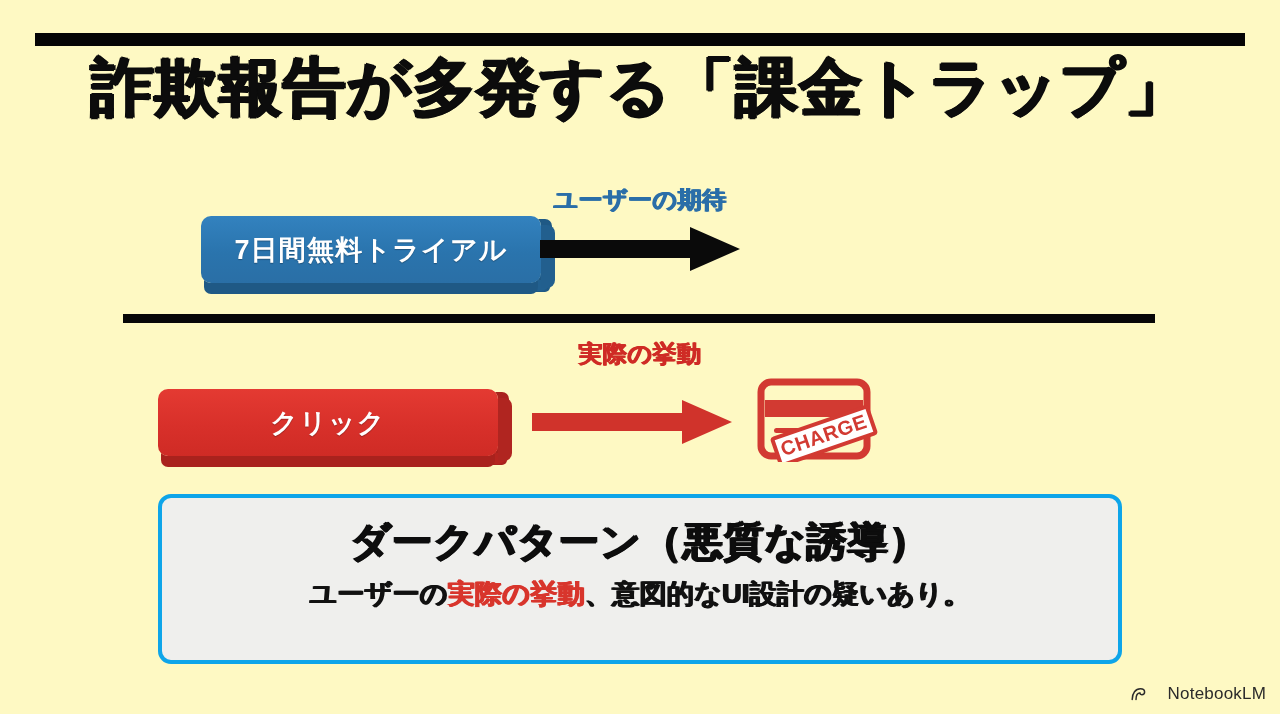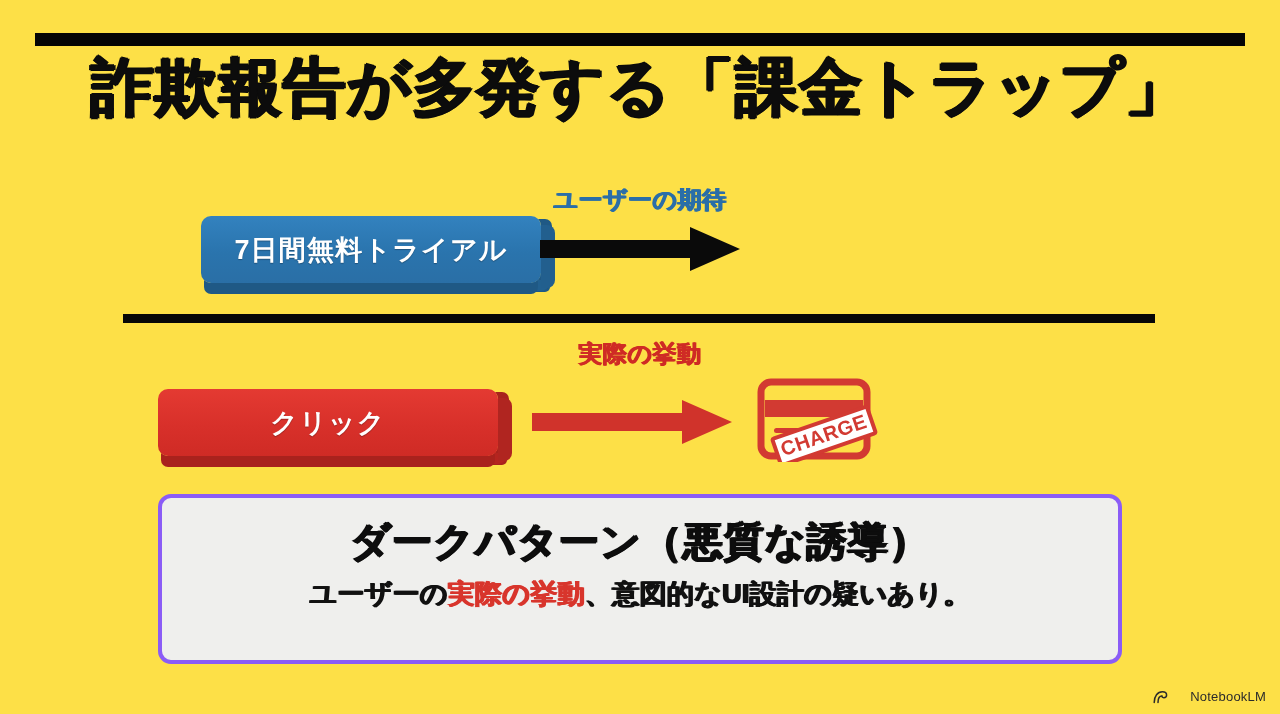--- a/index.html
+++ b/index.html
@@ -13,21 +13,21 @@
     height: 714px;
     overflow: hidden;
     font-family: "Liberation Sans", "DejaVu Sans", sans-serif;
     color: #111111;
     position: relative;
   }
 
   .slide {
     position: absolute;
     inset: 0;
-    background: #fde047;
+    background: #fef9c3;
   }
 
   
   .rule-top {
     position: absolute;
     left: 35px;
     top: 33px;
     width: 1210px;
     height: 13px;
     background: #050505;
@@ -166,21 +166,21 @@
   }
   .card-icon svg { display:block; width: 122px; height: 86px; }
 
   
   .darkbox {
     position: absolute;
     left: 158px;
     top: 494px;
     width: 964px;
     height: 170px;
-    border: 4px solid #8b5cf6;
+    border: 4px solid #0ea5e9;
     border-radius: 13px;
     box-sizing: border-box;
     background: #efefed;
     text-align: center;
   }
   .darkbox-title {
     margin-top: 16px;
     font-size: 40px;
     font-weight: 700;
     letter-spacing: 1px;
@@ -204,21 +204,21 @@
 
   
   .watermark {
     position: absolute;
     right: 14px;
     bottom: 10px;
     display: flex;
     align-items: center;
     gap: 22px;
     color: #2b2b2b;
-    font-size: 13px;
+    font-size: 17px;
     letter-spacing: .2px;
   }
   .watermark svg { display: block; }
 </style>
 </head>
 <body>
 
 <div class="slide">
 
   <div class="rule-top"></div>

